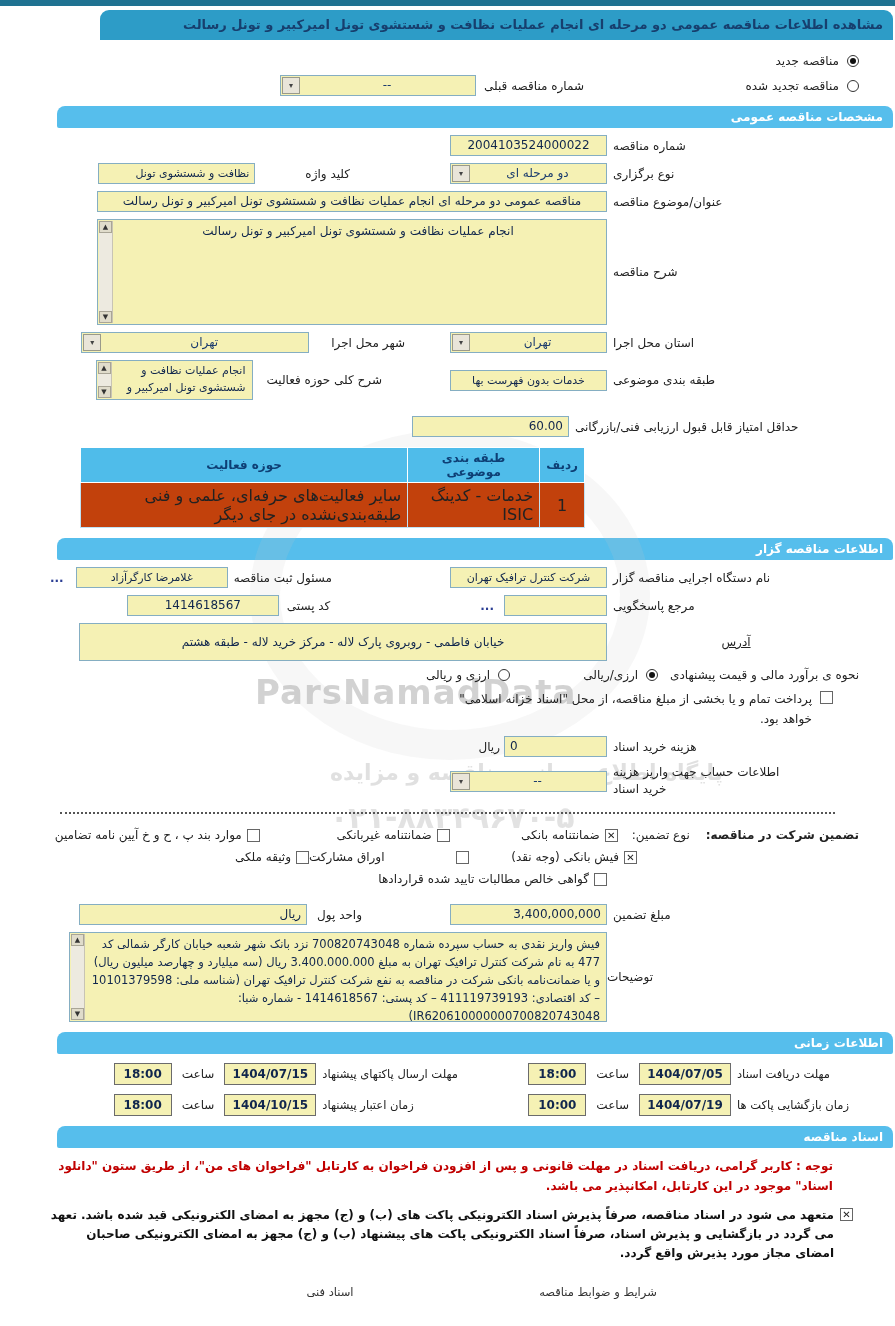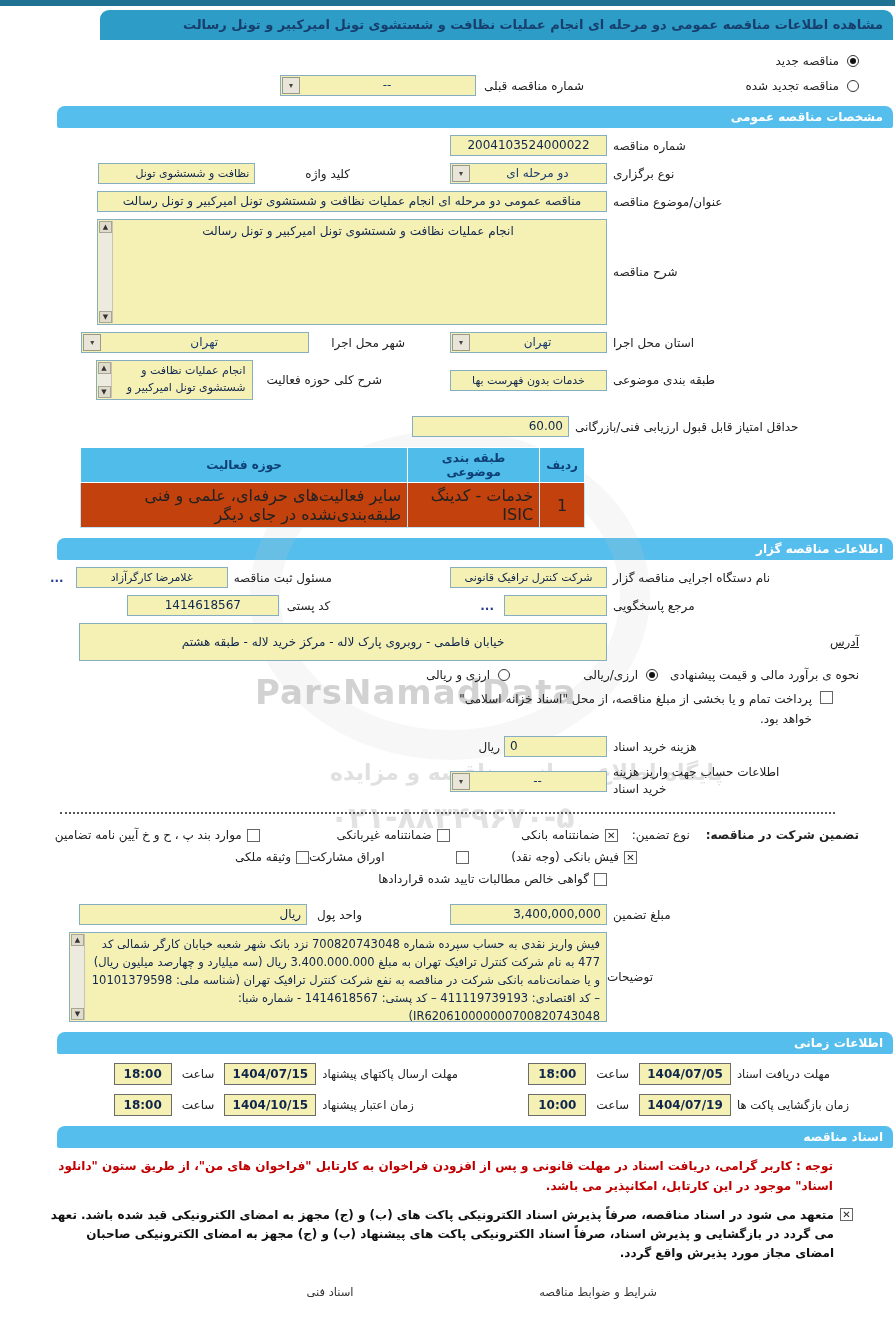--- a/index.html
+++ b/index.html
@@ -176,42 +176,42 @@
         <td>خدمات - کدینگ ISIC</td>
         <td>سایر فعالیت‌های حرفه‌ای، علمی و فنی طبقه‌بندی‌نشده در جای دیگر</td>
       </tr>
     </tbody>
   </table>
 
   <div class="secbar">اطلاعات مناقصه گزار</div>
 
   <div class="row">
     <span class="lbl lblA">نام دستگاه اجرایی مناقصه گزار</span>
-    <span class="inp w157 center" style="font-size:11px;">شرکت کنترل ترافیک قانونی</span>
+    <span class="inp w157 center" style="font-size:11px;">شرکت کنترل ترافیک تهران</span>
     <span style="width:118px;"></span>
     <span class="lbl">مسئول ثبت مناقصه</span>
     <span style="width:6px;"></span>
     <span class="inp w152 center" style="font-size:11px;">غلامرضا کارگرآزاد</span>
     <span style="width:12px;"></span>
     <span class="dots">...</span>
   </div>
 
   <div class="row">
     <span class="lbl lblA">مرجع پاسخگویی</span>
     <span class="inp w103"></span>
     <span style="width:10px;"></span>
     <span class="dots">...</span>
     <span style="width:150px;"></span>
     <span class="lbl">کد پستی</span>
     <span style="width:8px;"></span>
     <span class="inp w152 center">1414618567</span>
   </div>
 
   <div class="row">
-    <span class="lbl" style="width:252px;text-align:right;padding-left:6px;text-decoration:underline;">آدرس</span>
+    <span class="lbl" style="width:252px;text-align:center;padding-left:6px;text-decoration:underline;">آدرس</span>
     <span class="inp w528" style="height:38px;line-height:36px;text-align:center;">خیابان فاطمی - روبروی پارک لاله - مرکز خرید لاله - طبقه هشتم</span>
   </div>
 
 
   <div class="row">
     <span class="lbl" style="margin-left:12px;">نحوه ی برآورد مالی و قیمت پیشنهادی</span>
     <span class="radio on"></span>
     <span class="gap8"></span>
     <span class="lbl" style="width:128px;">ارزی/ریالی</span>
     <span class="radio"></span>

